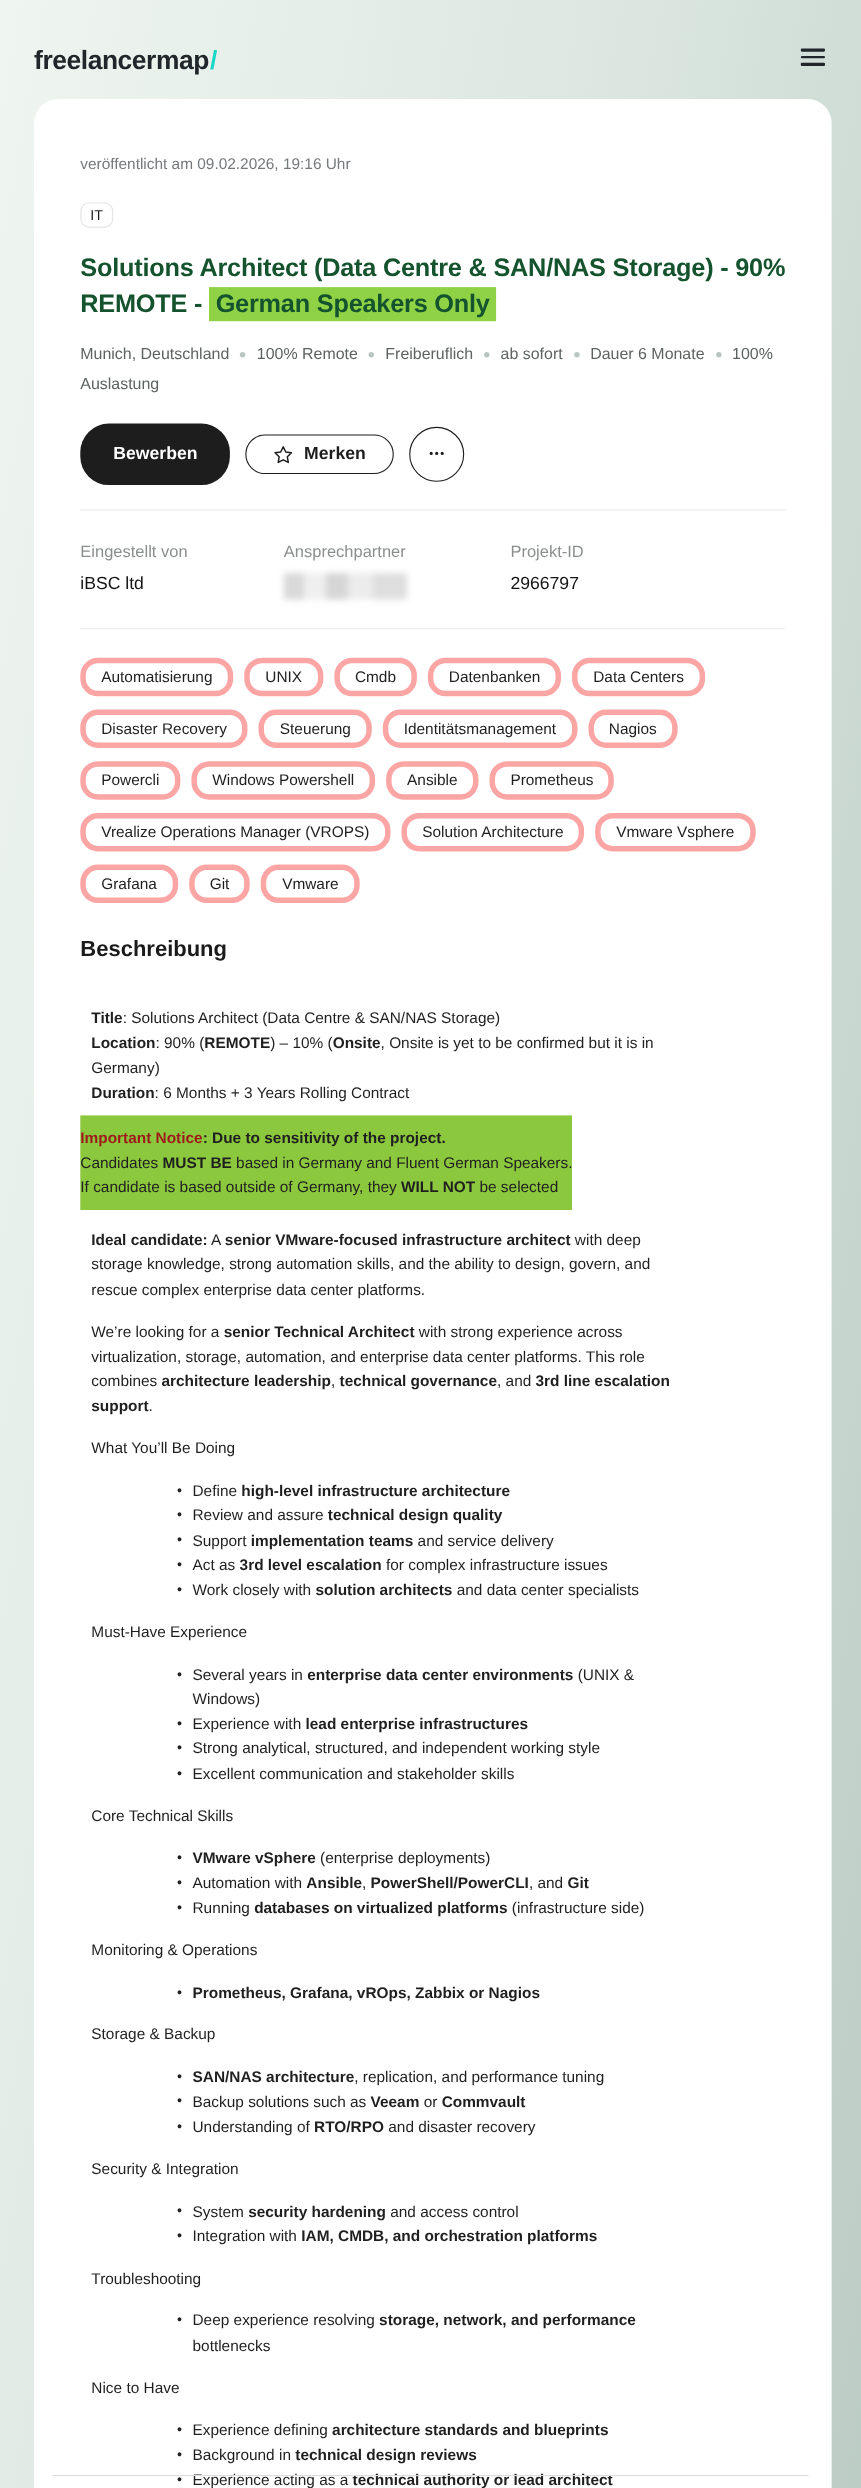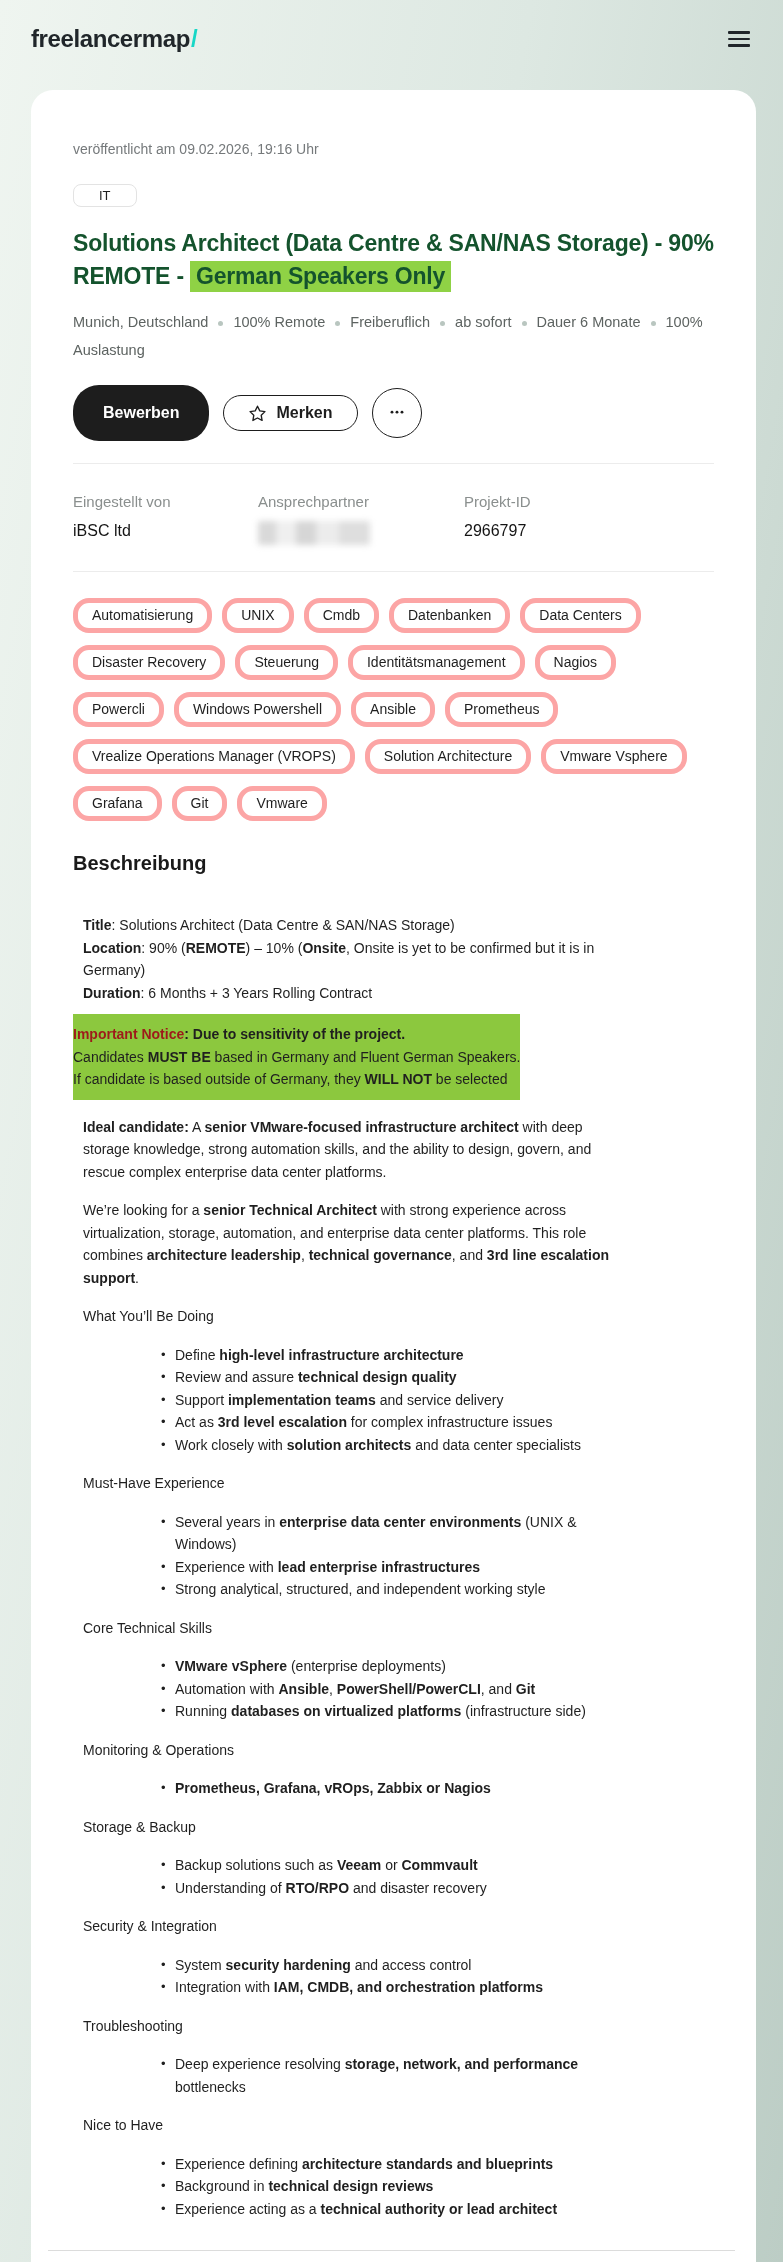--- a/index.html
+++ b/index.html
@@ -3,33 +3,33 @@
 <meta charset="utf-8">
 <style>
   html,body{margin:0;padding:0}
   body{
     width:783px;height:2262px;overflow:hidden;position:relative;
     background:linear-gradient(100deg,#eff5f0 0%,#dde8e2 45%,#bccdc5 100%);
     font-family:"Liberation Sans",sans-serif;color:#1e1e1e;
     -webkit-font-smoothing:antialiased;
   }
   
-  .topnav{height:70px;display:flex;align-items:center;justify-content:space-between;padding:8px 31px 0 31px;box-sizing:border-box}
+  .topnav{height:70px;display:flex;align-items:flex-end;justify-content:space-between;padding:8px 31px 0 31px;box-sizing:border-box}
   .logo{font-size:24px;font-weight:700;letter-spacing:-0.4px;color:#20262a;cursor:pointer}
   .logo .slash{color:var(--teal,#17d7c6);font-weight:700;margin-left:1px}
   .hamburger{width:22px;padding:6px 2px;cursor:pointer}
   .hamburger span{display:block;height:2.6px;background:#20262a;border-radius:1px;margin:4px 0}
   
   .card{
     position:relative;background:#ffffff;border-radius:22px;
     margin:20px 27px 0 31px;min-height:2210px;box-sizing:border-box;
     padding:50px 42px 0 42px;
   }
   .published{font-size:14px;color:#75797b;line-height:18px}
-  .badge{display:inline-block;margin-top:26px;padding:3px 25px;border:1px solid #e3e3e3;border-radius:8px;font-size:13px;color:#1e1e1e;background:#fff}
+  .badge{display:inline-block;margin-top:26px;padding:3px 8px;border:1px solid #e3e3e3;border-radius:8px;font-size:13px;color:#1e1e1e;background:#fff}
   .job-title{margin:20px 0 0 0;font-size:23px;line-height:33px;font-weight:700;letter-spacing:-0.2px;color:#14532d;max-width:655px}
   .job-title .hl{background:var(--hl,#8fd245);padding:2px 6px 3px 6px}
   .meta{margin-top:15px;font-size:14.5px;line-height:28px;color:#5d6361;max-width:640px}
   .meta .dot{display:inline-block;width:5px;height:5px;border-radius:50%;background:#b9c6c0;margin:0 10px;vertical-align:middle}
   .actions{margin-top:21px;display:flex;align-items:center;gap:14px}
   .btn-dark{height:56px;padding:0 30px;border:none;border-radius:26px;background:#1d1d1d;color:#fff;font-size:16px;font-weight:700;font-family:inherit;cursor:pointer}
   .btn-outline{height:36px;padding:0 24px;border:1.5px solid #1d1d1d;border-radius:26px;background:#fff;color:#1d1d1d;font-size:16px;font-weight:700;font-family:inherit;display:flex;align-items:center;gap:9px;cursor:pointer}
   .btn-circle{width:50px;height:50px;border:1.5px solid #1d1d1d;border-radius:50%;background:#fff;display:flex;align-items:center;justify-content:center;cursor:pointer}
   .divider{border:none;border-top:1px solid #ececec;margin:22px 0 0 0}
   
@@ -157,33 +157,35 @@
         <li><span>Review and assure </span><span class="b">technical design quality</span></li>
         <li><span>Support </span><span class="b">implementation teams</span><span> and service delivery</span></li>
         <li><span>Act as </span><span class="b">3rd level escalation</span><span> for complex infrastructure issues</span></li>
         <li><span>Work closely with </span><span class="b">solution architects</span><span> and data center specialists</span></li>
       </ul>
       <h3>Must-Have Experience</h3>
       <ul>
         <li><span>Several years in </span><span class="b">enterprise data center environments</span><span> (UNIX &amp; Windows)</span></li>
         <li><span>Experience with </span><span class="b">lead enterprise infrastructures</span></li>
         <li><span>Strong analytical, structured, and independent working style</span></li>
+        <li><span>Excellent communication and stakeholder skills</span></li>
       </ul>
       <h3>Core Technical Skills</h3>
       <ul>
         <li><span class="b">VMware vSphere</span><span> (enterprise deployments)</span></li>
         <li><span>Automation with </span><span class="b">Ansible</span><span>, </span><span class="b">PowerShell/PowerCLI</span><span>, and </span><span class="b">Git</span></li>
         <li><span>Running </span><span class="b">databases on virtualized platforms</span><span> (infrastructure side)</span></li>
       </ul>
       <h3>Monitoring &amp; Operations</h3>
       <ul>
         <li><span class="b">Prometheus, Grafana, vROps, Zabbix or Nagios</span></li>
       </ul>
       <h3>Storage &amp; Backup</h3>
       <ul>
+        <li><span class="b">SAN/NAS architecture</span><span>, replication, and performance tuning</span></li>
         <li><span>Backup solutions such as </span><span class="b">Veeam</span><span> or </span><span class="b">Commvault</span></li>
         <li><span>Understanding of </span><span class="b">RTO/RPO</span><span> and disaster recovery</span></li>
       </ul>
       <h3>Security &amp; Integration</h3>
       <ul>
         <li><span>System </span><span class="b">security hardening</span><span> and access control</span></li>
         <li><span>Integration with </span><span class="b">IAM, CMDB, and orchestration platforms</span></li>
       </ul>
       <h3>Troubleshooting</h3>
       <ul>

